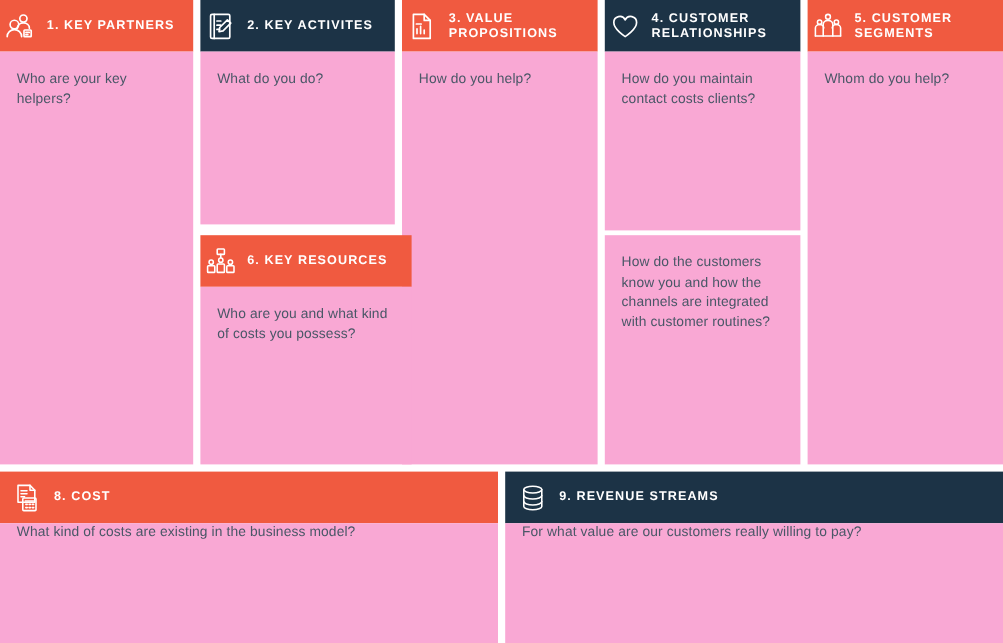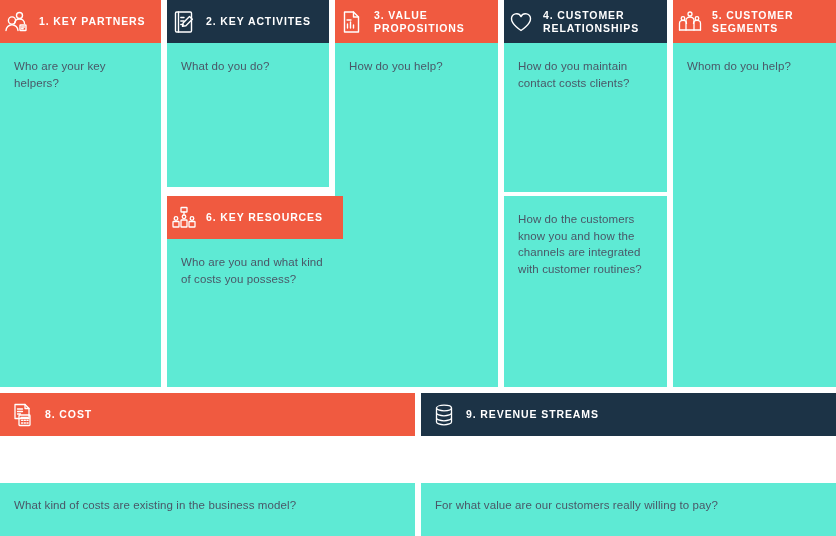--- a/index.html
+++ b/index.html
@@ -49,21 +49,21 @@
     color: #ffffff;
     font-size: 10.5px;
     font-weight: bold;
     letter-spacing: 0.9px;
     line-height: 13px;
     text-transform: uppercase;
     white-space: pre-line;
   }
 
   .panel-body {
-    background: #5eead4;
+    background: #f9a8d4;
     flex: 1 1 auto;
     padding: 15px 14px;
     overflow: hidden;
   }
 
   .panel-body p {
     color: #4a5767;
     font-size: 11.5px;
     line-height: 16.5px;
     letter-spacing: 0.1px;
@@ -80,21 +80,21 @@
   #p-channels          { left: 504px; top: 196px; width: 163px; height: 191px; }
 
   #p-cost              { left: 0px;   top: 393px; width: 415px; height: 143px; }
   #p-revenue           { left: 421px; top: 393px; width: 415px; height: 143px; }
 
   
   #p-cost .panel-header,
   #p-revenue .panel-header { height: 43px; flex: 0 0 43px; padding-left: 10px; }
 
   #p-cost .panel-body,
-  #p-revenue .panel-body { padding: 14px 14px; margin-top: 47px; }
+  #p-revenue .panel-body { padding: 0 14px; }
 </style>
 </head>
 <body>
 
 <div class="canvas">
 
   <section class="panel" id="p-key-partners">
     <div class="panel-header orange">
       <span class="hdr-icon">
         <svg viewBox="0 0 26 26" fill="none" stroke="#ffffff" stroke-width="1.4" stroke-linecap="round" stroke-linejoin="round">

